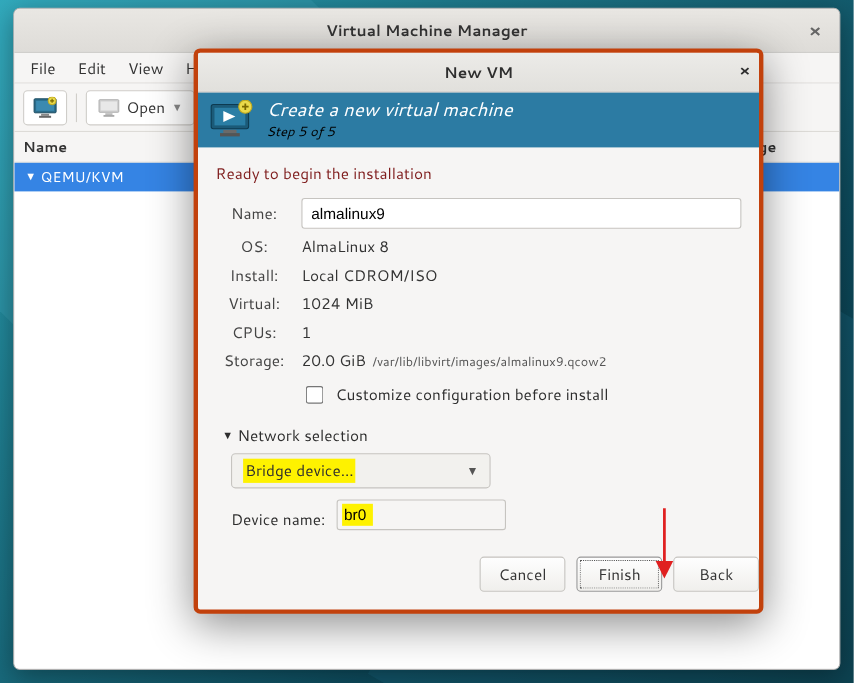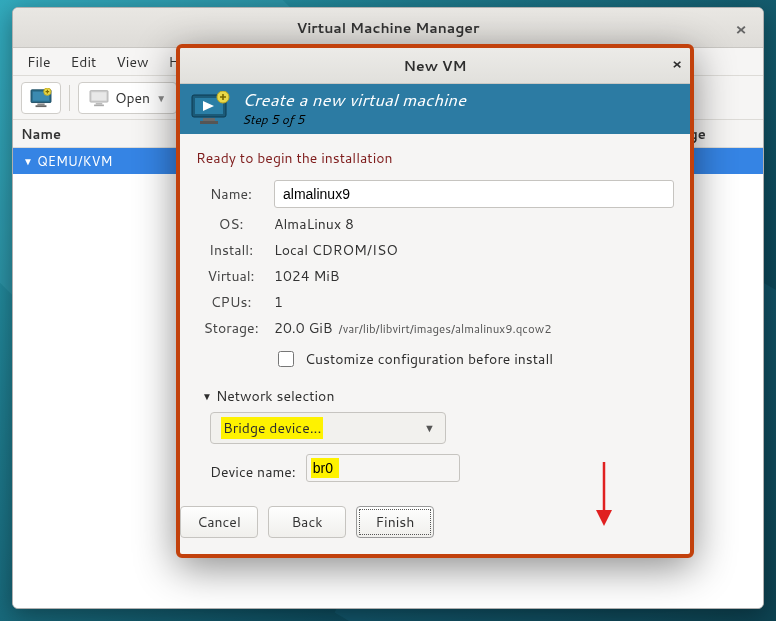--- a/index.html
+++ b/index.html
@@ -137,21 +137,21 @@
   .combo {
     width:236px; height:32px;
     border:1px solid #c6c4c0; background:#f2f1ee;
     border-radius:4px;
     display:flex;align-items:center;justify-content:space-between;
     padding:0 10px; margin:0 16px 10px 14px;
   }
   .combo .sel { background:#fef200; padding:1px 2px; }
   .devname-row { display:flex;align-items:flex-end;gap:10px; margin:0 0 8px 14px; }
   .devname-row input { width:154px;height:28px;border:1px solid #c6c4c0;border-radius:3px;padding:12px 6px;font-size:14px;background:#fff;}
-  .btnbar { display:flex;gap:10px; padding:0 16px 16px 0;}
+  .btnbar { display:flex;justify-content:flex-end;gap:10px; padding:0 0 16px 0;}
   .btn {
     min-width:78px; height:32px;
     border:1px solid #c6c4c0; background:linear-gradient(#fefefe,#f0efec);
     border-radius:4px; font-size:14px;color:#333;
     display:flex;align-items:center;justify-content:center;
   }
   .btn.focus { outline:1px dotted #555; outline-offset:-4px; border-color:#999;}
   .arrow {
     position:absolute; pointer-events:none;
   }
@@ -273,25 +273,25 @@
       <span class="hl-input-wrap">
         <span class="hlspan"></span>
         <input type="text" value="br0" style="">
       </span>
     </div>
   </div>
   <div class="btnbar">
     <div class="btn">
         <span>Cancel</span>
       </div>
+    <div class="btn focus">
+        <span>Finish</span>
+      </div>
     <div class="btn">
         <span>Back</span>
-      </div>
-    <div class="btn focus">
-        <span>Finish</span>
       </div>
   </div>
 
   <svg class="arrow" style="left:412px; top:412px;" width="24" height="68" viewBox="0 0 24 68">
     <line x1="12" y1="2" x2="12" y2="54" stroke="#e02020" stroke-width="2.5"></line>
     <polygon points="12,66 4,50 20,50" fill="#e02020"></polygon>
   </svg>
 </div>
 
 </body></html>

